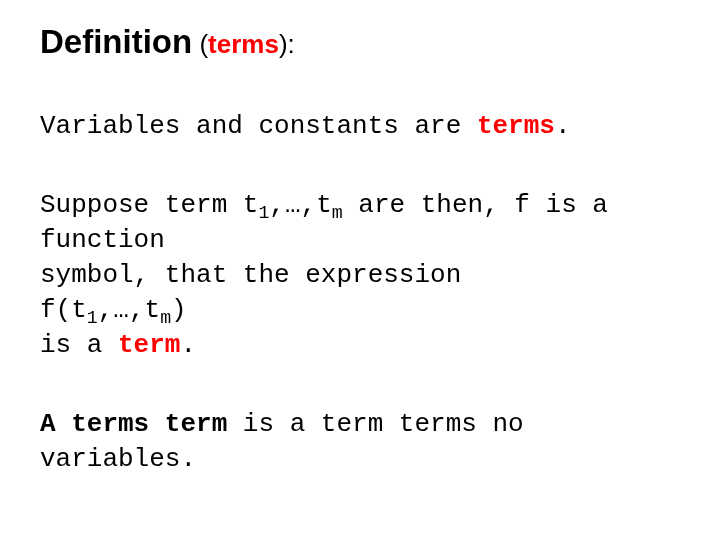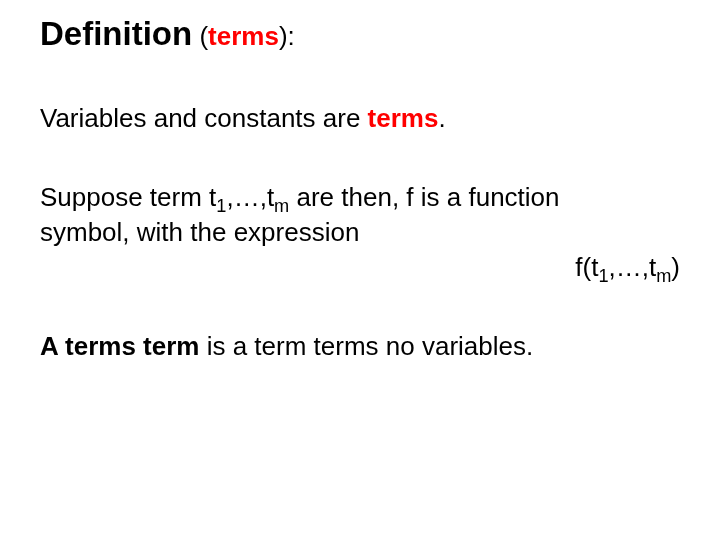--- a/index.html
+++ b/index.html
@@ -6,21 +6,21 @@
     margin: 0;
     padding: 0;
     width: 720px;
     height: 540px;
     background: #ffffff;
     font-family: Arial, Helvetica, sans-serif;
     color: #000000;
   }
   .slide {
     box-sizing: border-box;
-    padding: 12px 40px 0 40px;
+    padding: 20px 40px 0 40px;
     font-size: 26px;
     line-height: 1.35;
   }
   .heading {
     margin-bottom: 44px;
   }
   .def-label {
     font-weight: bold;
     font-size: 33px;
   }
@@ -29,26 +29,27 @@
   }
   .terms-word {
     font-weight: bold;
     font-size: 26px;
   }
   .red {
     color: #ff0000;
   }
   .para {
     margin-bottom: 44px;
+    font-family: Liberation Mono, monospace;
   }
   .bold {
     font-weight: bold;
   }
   .center-line {
-    text-align: right;
+    text-align: left;
   }
   .sub {
     font-size: 0.7em;
     vertical-align: sub;
     line-height: 0;
   }
 </style>
 </head>
 <body>
 
@@ -59,23 +60,26 @@
   </div>
 
   <div class="para">
     <span>Variables and constants are </span><span class="bold red">terms</span><span>.</span>
   </div>
 
   <div class="para">
     <div>
       <span>Suppose term t</span><span class="sub">1</span><span>,…,t</span><span class="sub">m</span><span> are then, f is a function</span>
     </div>
-    <div>symbol, with the  expression</div>
+    <div>symbol, that the  expression</div>
     <div class="center-line">
       <span>f(t</span><span class="sub">1</span><span>,…,t</span><span class="sub">m</span><span>)</span>
+    </div>
+    <div>
+      <span>is a </span><span class="bold red">term</span><span>.</span>
     </div>
   </div>
 
   <div class="para">
     <span class="bold">A terms term</span><span> is a term terms no variables.</span>
   </div>
 
 </div>
 
 </body></html>

